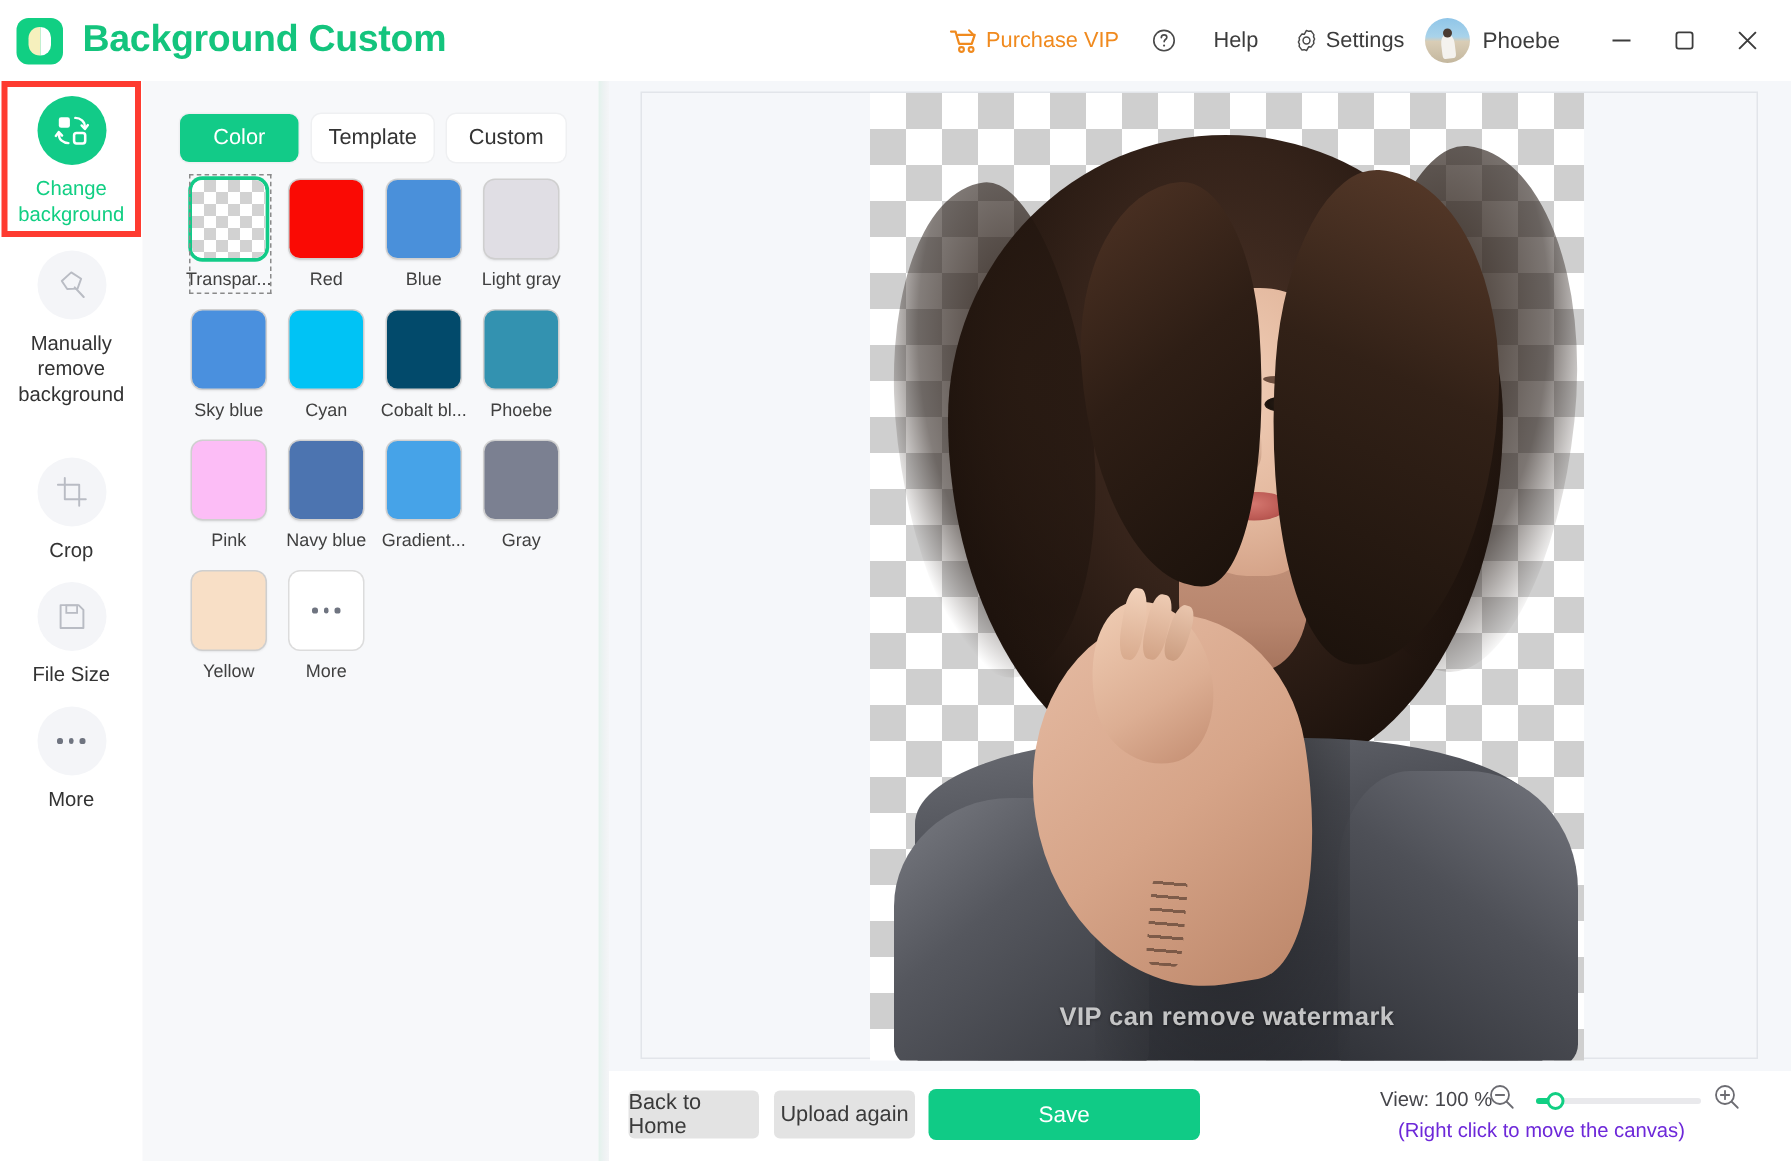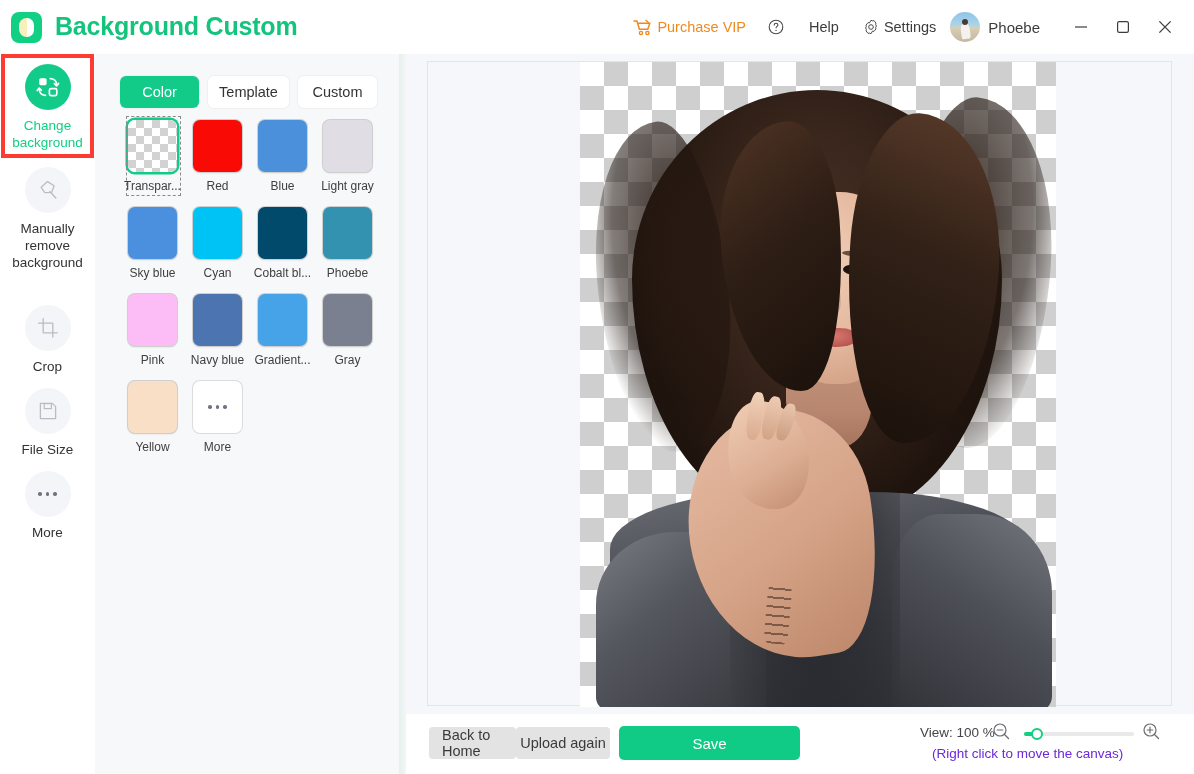--- a/index.html
+++ b/index.html
@@ -305,21 +305,21 @@
     position:absolute; left:406px; top:714px; width:788px; height:60px;
     background:#ffffff;
   }
   .btn {
     position:absolute; height:32px; border-radius:4px;
     display:flex; align-items:center; justify-content:center;
     font-size:14.5px; cursor:pointer;
   }
   .btn-gray { background:#e3e3e3; color:#3a3a3a; }
   .btn-save { background:#10cb86; color:#ffffff; height:34px; font-size:15px; }
-  #btnHome { left:23px; top:13px; width:87px;padding-left:13px; }
+  #btnHome { left:13px; top:13px; width:87px; }
   #btnUpload { left:110px; top:13px; width:94px; }
   #btnSave  { left:213px; top:12px; width:181px; border-radius:5px; }
 
   .viewzone { position:absolute; right:8px; top:8px; width:260px; height:46px; }
   .view-label { position:absolute; left:-6px; top:3px; font-size:13.5px; color:#45454a; white-space:nowrap; }
   .zoom-out { position:absolute; left:66px; top:0px; cursor:pointer; }
   .zoom-in  { position:absolute; left:216px; top:0px; cursor:pointer; }
   .slider { position:absolute; left:98px; top:10px; width:110px; height:4px;
             background:#e9e9ec; border-radius:2px; cursor:pointer; }
   .slider .fill { position:absolute; left:0; top:0; width:10px; height:4px;
@@ -562,20 +562,21 @@
           <div class="jacket-sleeve-l"></div>
           <div class="jacket-sleeve-r"></div>
           <div class="jacket-shade"></div>
           <div class="arm"></div>
           <div class="tattoo"></div>
           <div class="hand"></div>
           <div class="finger f1"></div>
           <div class="finger f2"></div>
           <div class="finger f3"></div>
         </div>
+        <div class="watermark">VIP can remove watermark</div>
       </div>
     </div>
   </div>
 
   <div class="bottombar">
     <div class="btn btn-gray" id="btnHome">Back to Home</div>
     <div class="btn btn-gray" id="btnUpload">Upload again</div>
     <div class="btn btn-save" id="btnSave">Save</div>
 
     <div class="viewzone">

